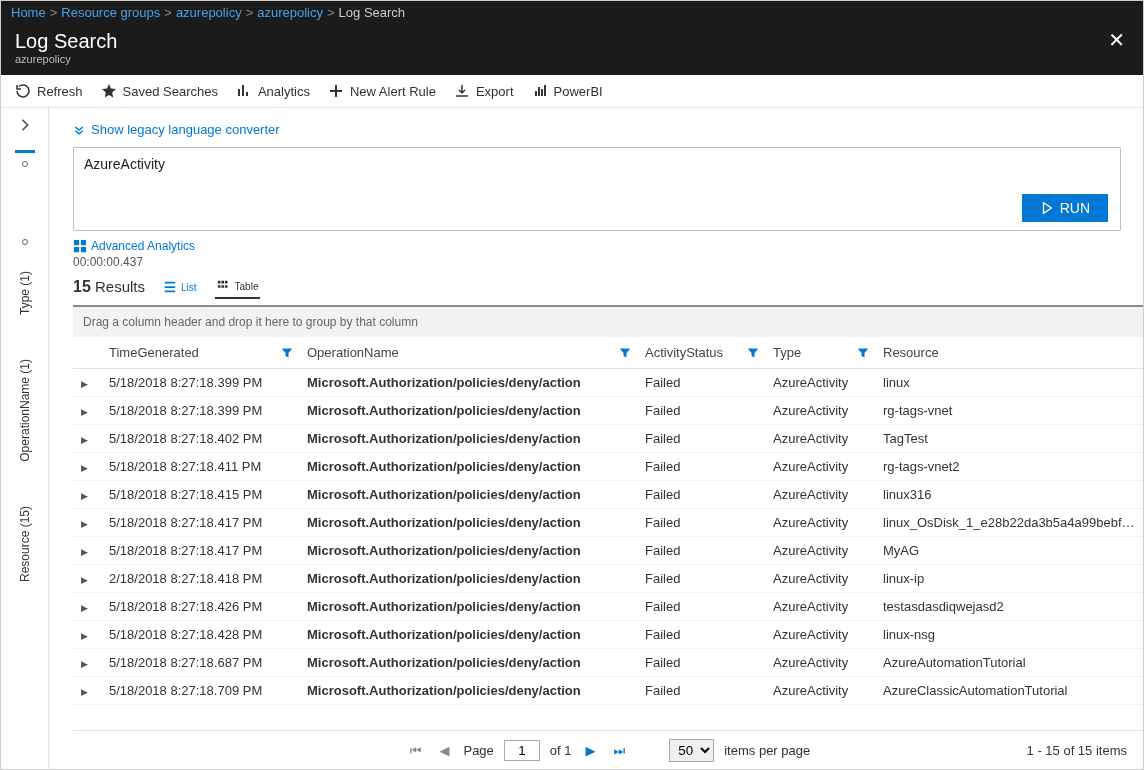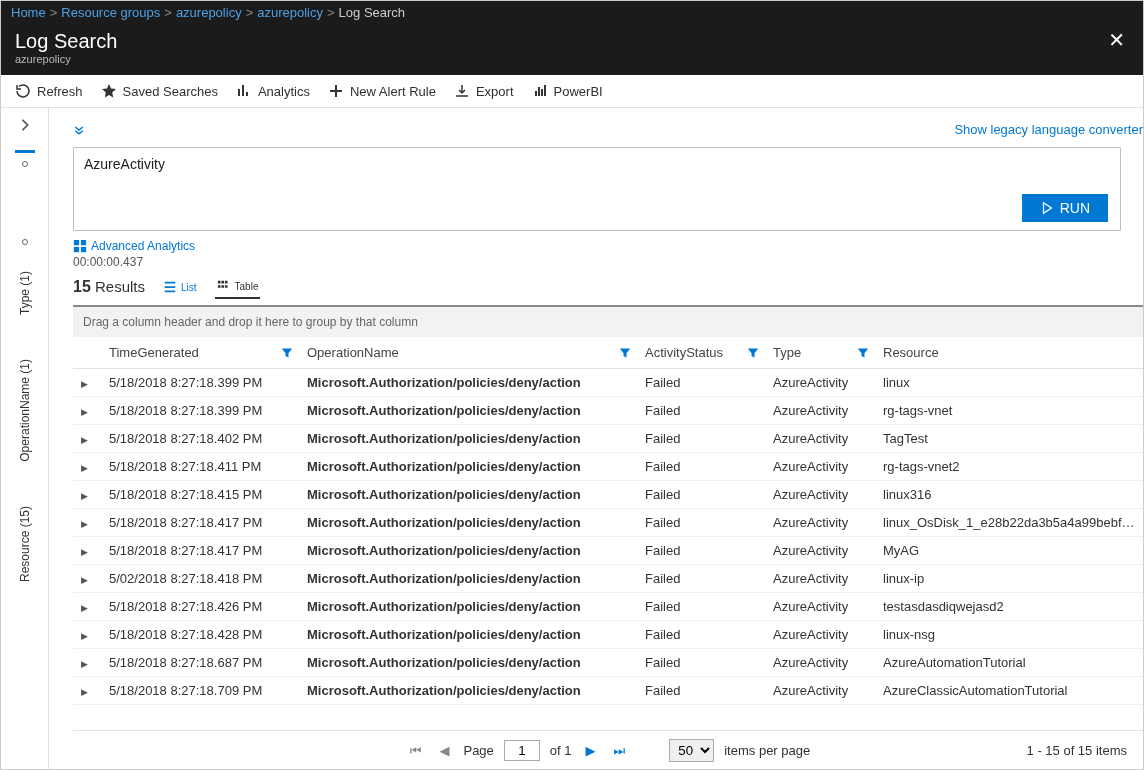--- a/index.html
+++ b/index.html
@@ -15,21 +15,21 @@
   .close-x { font-size:20px; color:#fff; cursor:pointer; line-height:1; padding:0 4px;}
   .toolbar { display:flex; align-items:center; gap:18px; padding:8px 14px; border-bottom:1px solid #e1e1e1; background:#fff; font-size:13px;}
   .tb-item { display:flex; align-items:center; gap:6px; cursor:pointer; }
   .tb-item svg { width:16px; height:16px; }
   .body { display:flex; height:calc(770px - 22px - 46px - 40px); }
   .left-rail { width:48px; border-right:1px solid #e1e1e1; display:flex; flex-direction:column; align-items:center; padding-top:6px; gap:8px; position:relative;}
   .rail-chev { cursor:pointer; padding:4px;}
   .rail-tab { writing-mode: vertical-rl; transform: rotate(180deg); font-size:12px; color:#333; padding:18px 2px; cursor:pointer; }
   .rail-dot { width:6px; height:6px; border:1px solid #666; border-radius:50%; }
   .main { flex:1; padding:12px 0 0 0; overflow:hidden; display:flex; flex-direction:column;}
-  .legacy-link { color:#0078d4; font-size:13px; display:flex; align-items:center; gap:6px; margin:2px 0 10px 24px; cursor:pointer;justify-content:space-between;}
+  .legacy-link { color:#0078d4; font-size:13px; display:flex; align-items:center; gap:6px; margin:2px 0 10px 24px; cursor:pointer;}
   .query-box { margin:0 22px 6px 24px; border:1px solid #bfbfbf; border-radius:1px; position:relative; height:84px;}
   .query-text { padding:8px 10px; font-size:14px; color:#222;}
   .run-btn { position:absolute; right:12px; bottom:8px; background:#0078d4; color:#fff; border:none; padding:6px 18px; font-size:14px; display:flex; align-items:center; gap:6px; cursor:pointer;}
   .adv-row { display:flex; justify-content:flex-start; gap:14px; margin:2px 22px 0 24px; font-size:12px; color:#0078d4;}
   .adv-row .time { color:#555; }
   .adv-link { display:flex; align-items:center; gap:4px; cursor:pointer;}
   .results-bar { display:flex; align-items:center; gap:16px; margin:6px 22px 0 24px;}
   .results-count { font-size:15px; }
   .results-count b { font-weight:600; font-size:16px;}
   .view-toggle { display:flex; align-items:center; gap:4px; font-size:10px; cursor:pointer; padding:4px 2px;}
@@ -267,21 +267,21 @@
             <tr>
               <td class="col-exp"><span class="exp-tri"></span></td>
               <td class="col-time">5/18/2018 8:27:18.417 PM</td>
               <td class="col-op">Microsoft.Authorization/policies/deny/action</td>
               <td class="col-status">Failed</td>
               <td class="col-type">AzureActivity</td>
               <td class="col-res">MyAG</td>
             </tr>
             <tr>
               <td class="col-exp"><span class="exp-tri"></span></td>
-              <td class="col-time">5/02/2018 8:27:18.418 PM</td>
+              <td class="col-time">2/18/2018 8:27:18.418 PM</td>
               <td class="col-op">Microsoft.Authorization/policies/deny/action</td>
               <td class="col-status">Failed</td>
               <td class="col-type">AzureActivity</td>
               <td class="col-res">linux-ip</td>
             </tr>
             <tr>
               <td class="col-exp"><span class="exp-tri"></span></td>
               <td class="col-time">5/18/2018 8:27:18.426 PM</td>
               <td class="col-op">Microsoft.Authorization/policies/deny/action</td>
               <td class="col-status">Failed</td>

